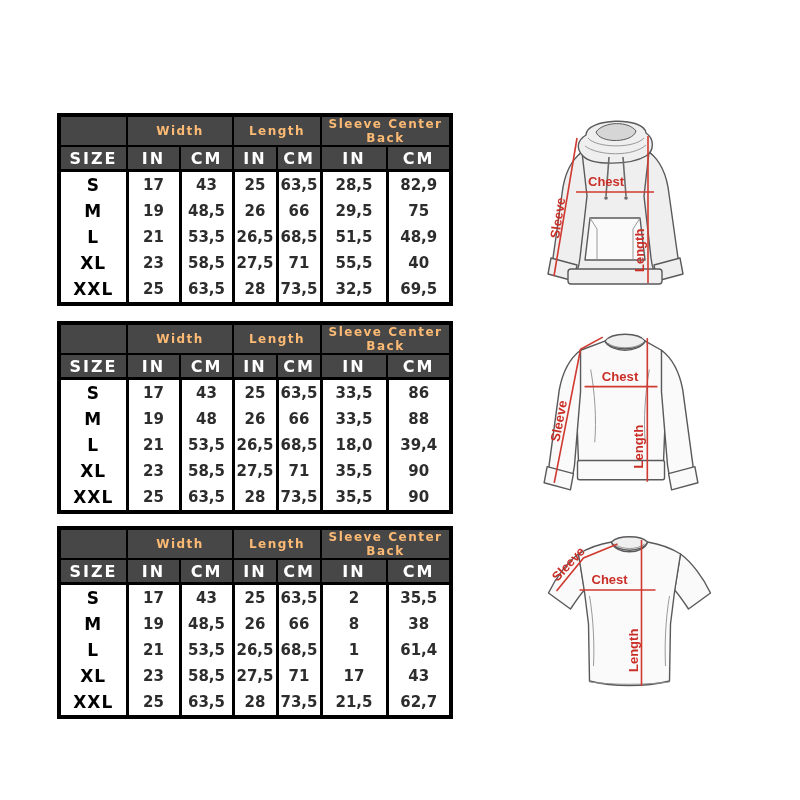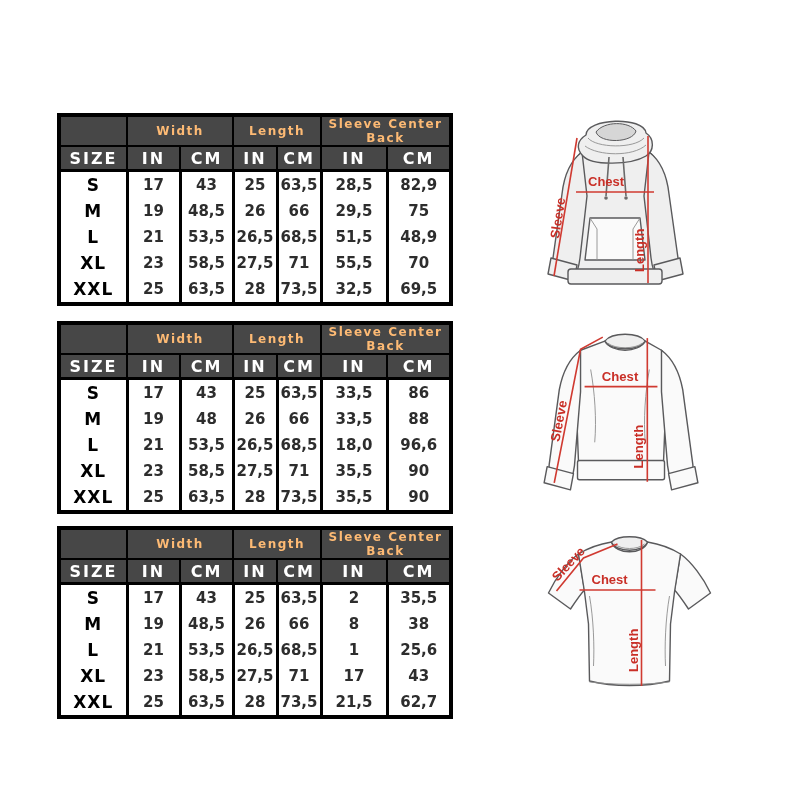--- a/index.html
+++ b/index.html
@@ -143,21 +143,21 @@
           <td>51,5</td>
           <td>48,9</td>
         </tr>
         <tr>
           <th class="size-cell">XL</th>
           <td>23</td>
           <td>58,5</td>
           <td>27,5</td>
           <td>71</td>
           <td>55,5</td>
-          <td>70</td>
+          <td>40</td>
         </tr>
         <tr>
           <th class="size-cell">XXL</th>
           <td>25</td>
           <td>63,5</td>
           <td>28</td>
           <td>73,5</td>
           <td>32,5</td>
           <td>69,5</td>
         </tr>
@@ -210,21 +210,21 @@
           <td>33,5</td>
           <td>88</td>
         </tr>
         <tr>
           <th class="size-cell">L</th>
           <td>21</td>
           <td>53,5</td>
           <td>26,5</td>
           <td>68,5</td>
           <td>18,0</td>
-          <td>96,6</td>
+          <td>39,4</td>
         </tr>
         <tr>
           <th class="size-cell">XL</th>
           <td>23</td>
           <td>58,5</td>
           <td>27,5</td>
           <td>71</td>
           <td>35,5</td>
           <td>90</td>
         </tr>
@@ -286,21 +286,21 @@
           <td>8</td>
           <td>38</td>
         </tr>
         <tr>
           <th class="size-cell">L</th>
           <td>21</td>
           <td>53,5</td>
           <td>26,5</td>
           <td>68,5</td>
           <td>1</td>
-          <td>25,6</td>
+          <td>61,4</td>
         </tr>
         <tr>
           <th class="size-cell">XL</th>
           <td>23</td>
           <td>58,5</td>
           <td>27,5</td>
           <td>71</td>
           <td>17</td>
           <td>43</td>
         </tr>

